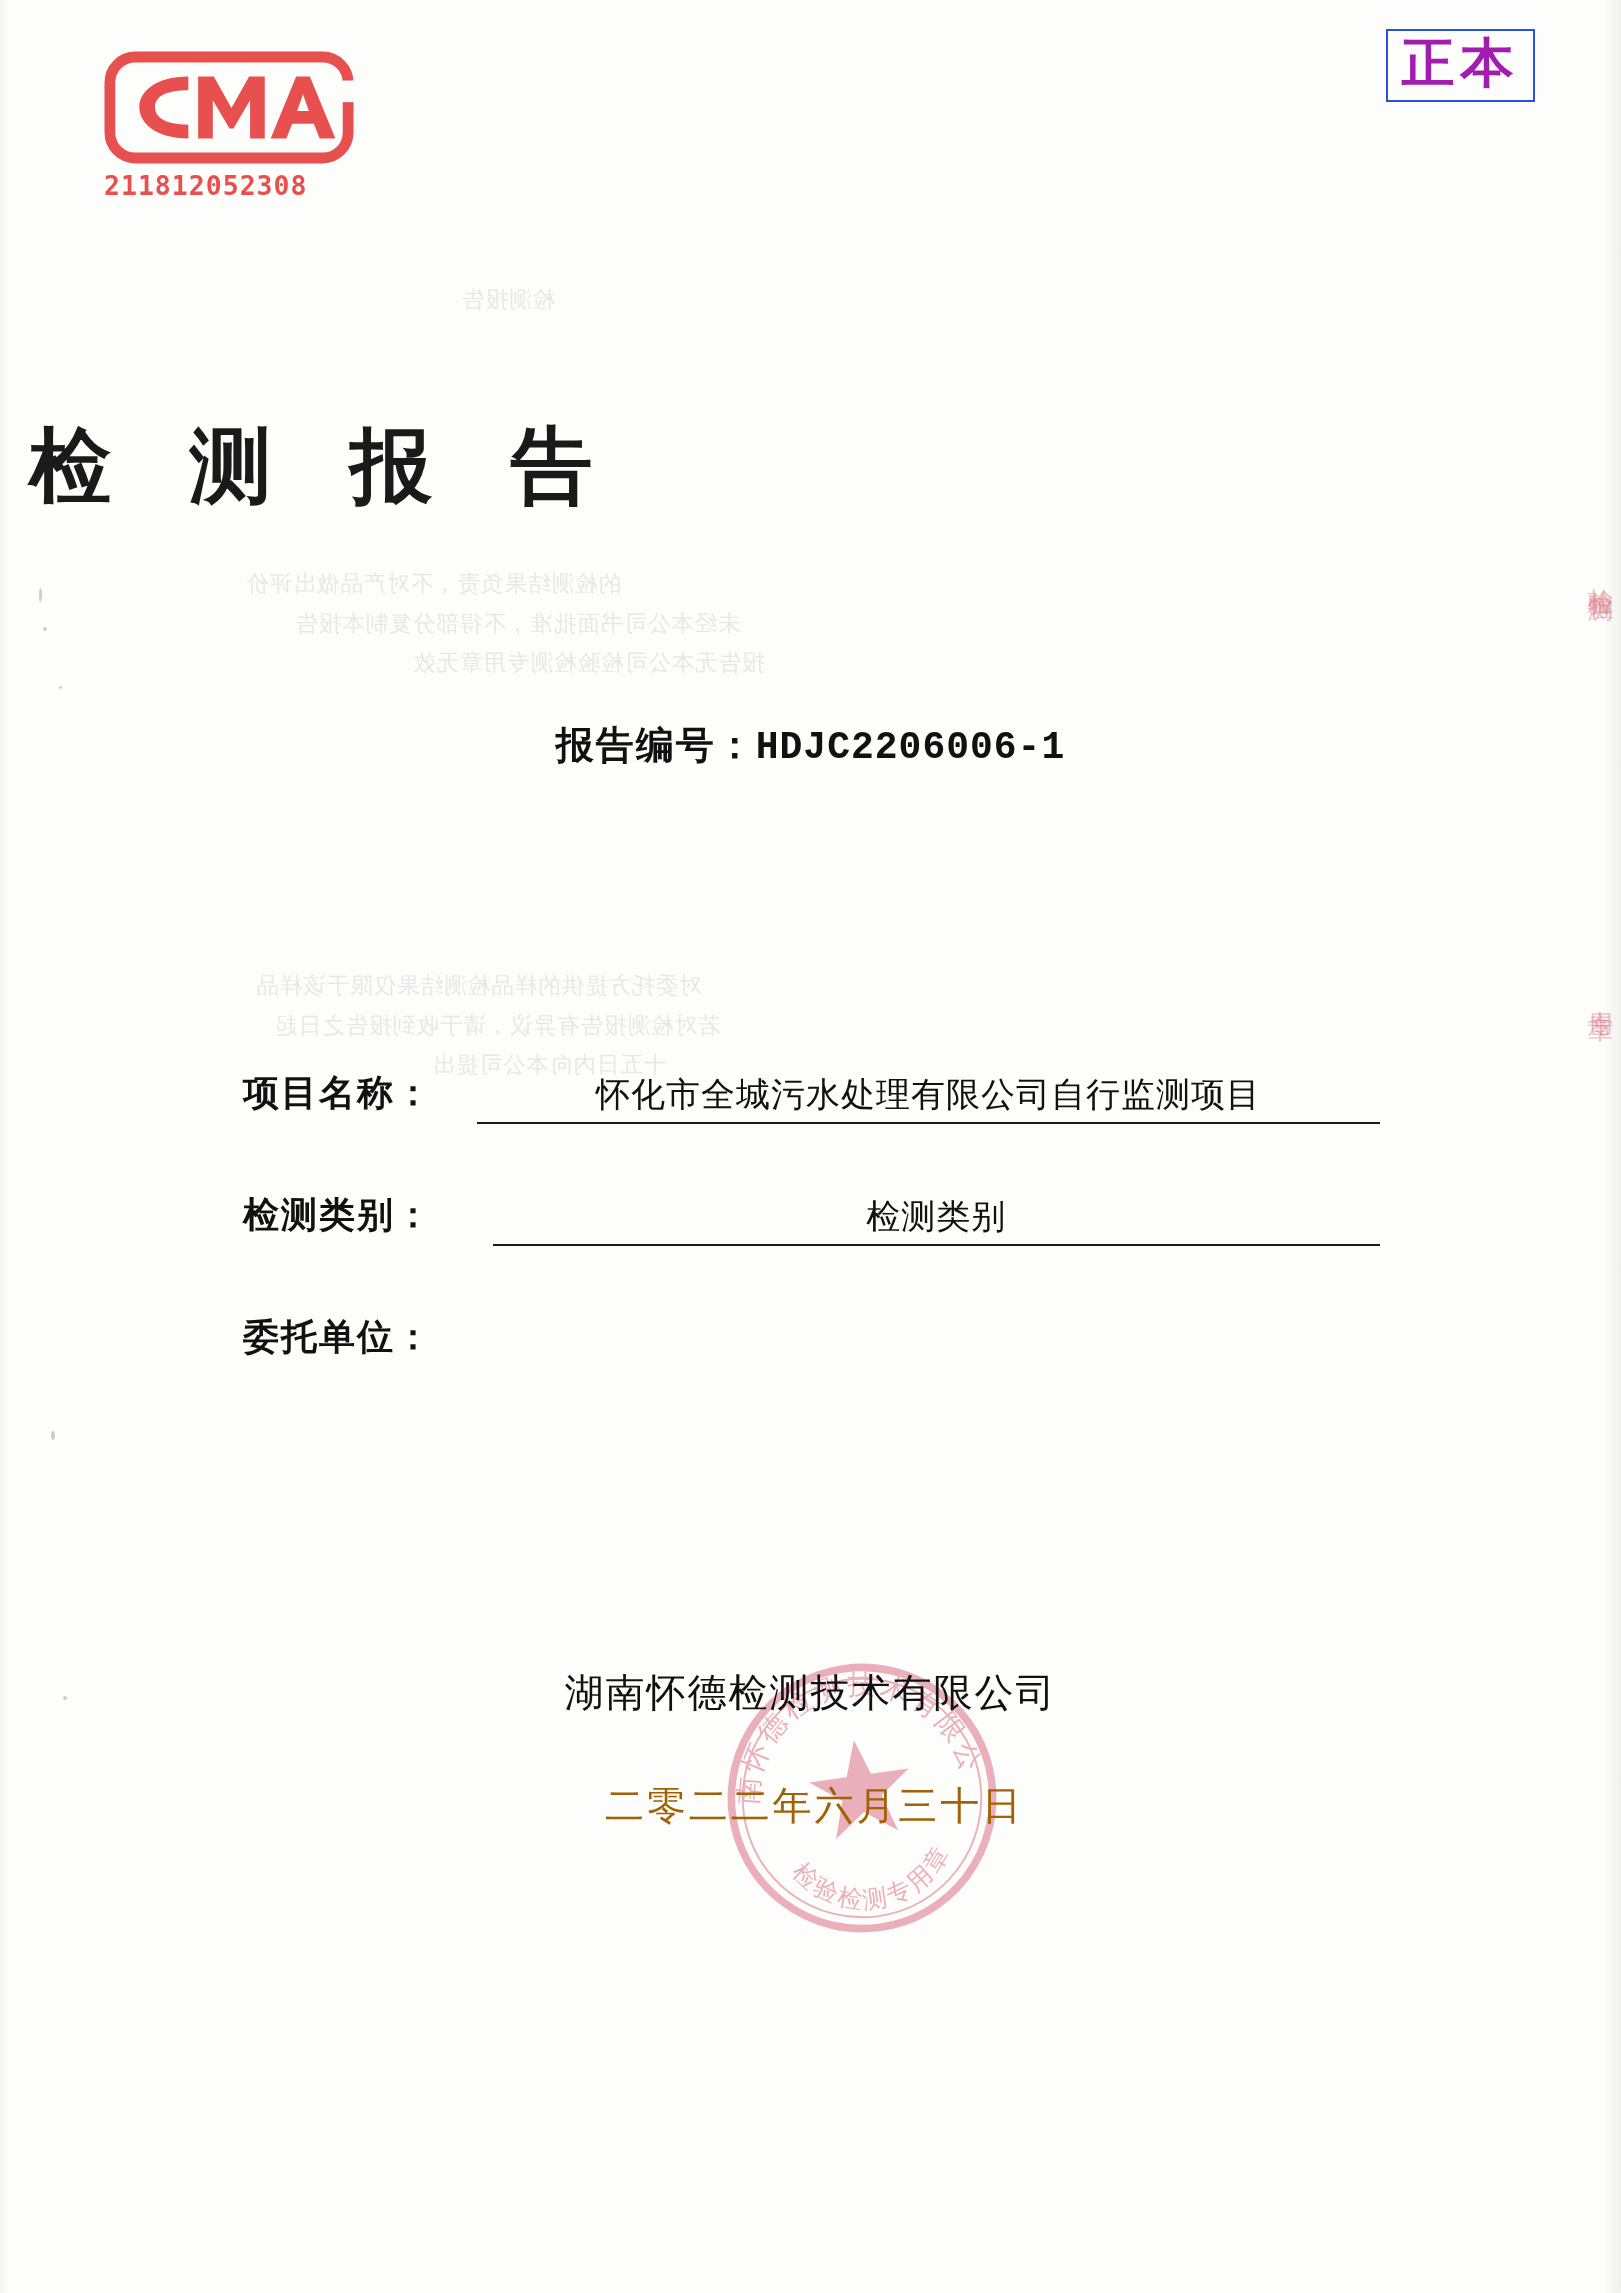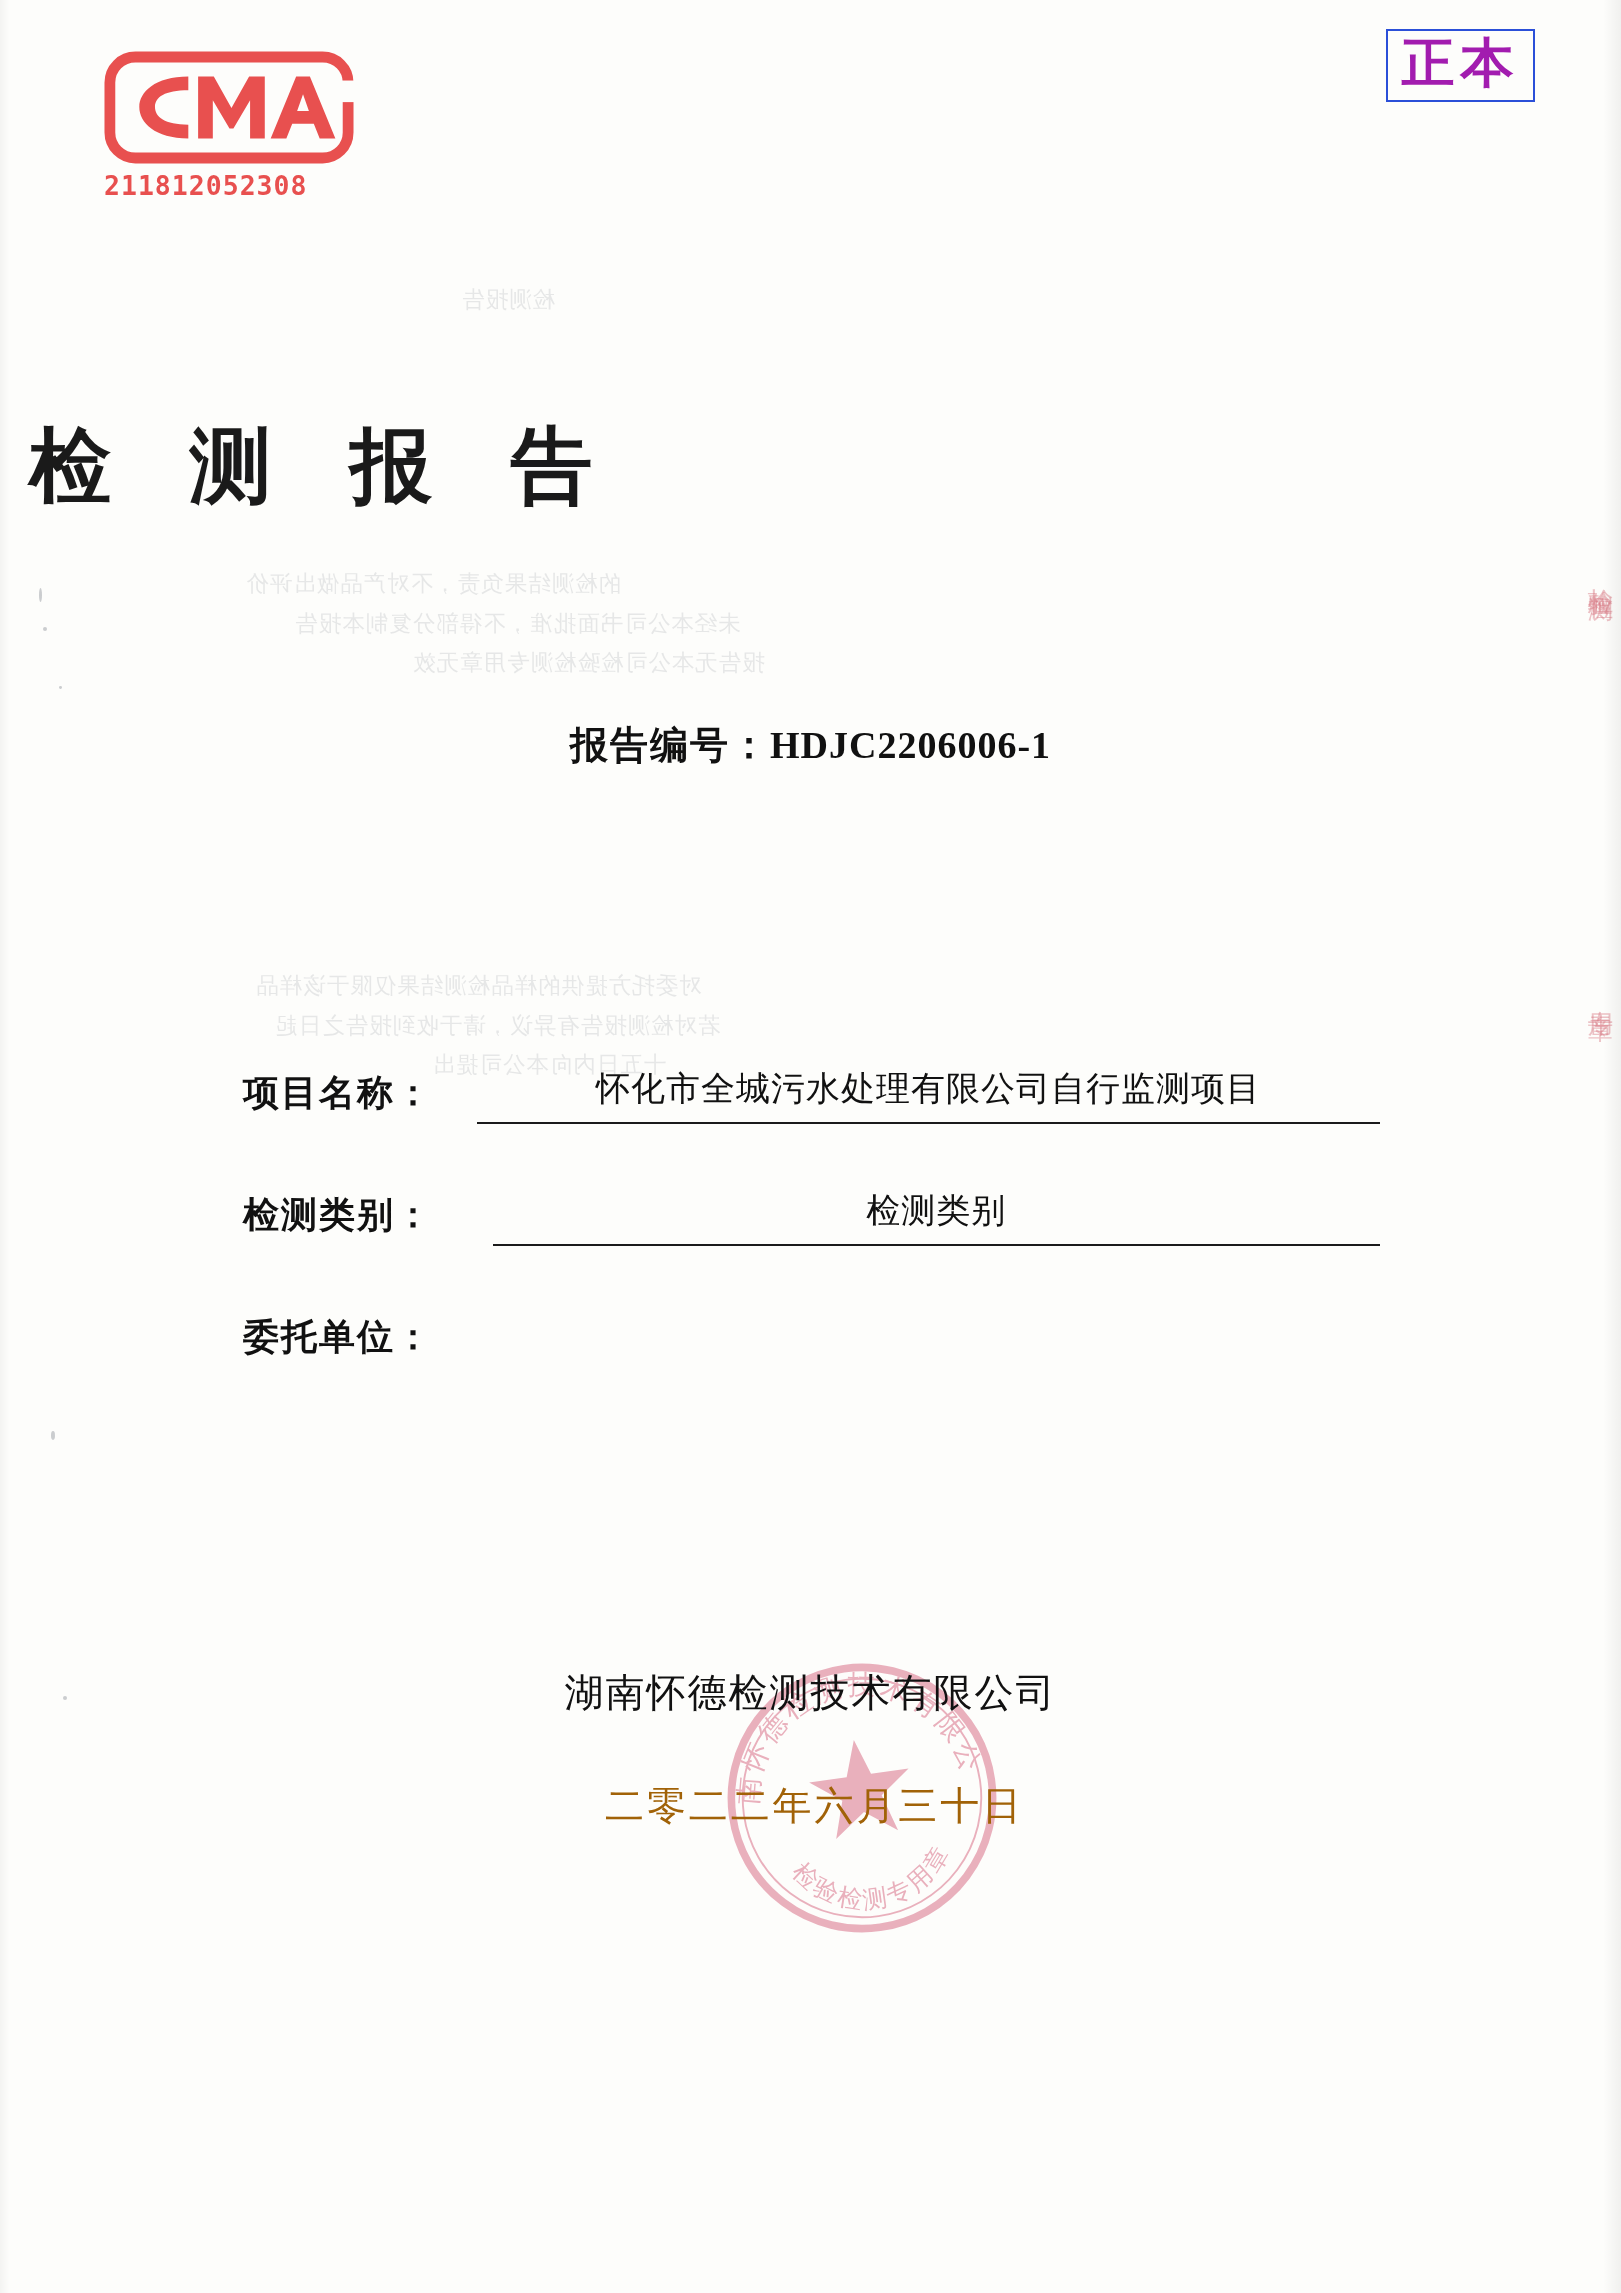--- a/index.html
+++ b/index.html
@@ -92,21 +92,21 @@
     top: 720px;
     left: 0;
     width: 100%;
     text-align: center;
     font-size: 38px;
     font-weight: bold;
     color: #111;
     letter-spacing: 1px;
   }
   .report-no .label { letter-spacing: 2px; }
-  .report-no .value { font-family: Liberation Serif, serif; }
+  .report-no .value { font-family: Liberation Mono, monospace; }
 
   
   .fields {
     position: absolute;
     top: 1063px;
     left: 243px;
     width: 1137px;
   }
   .field-row {
     display: flex;
@@ -123,21 +123,21 @@
     white-space: nowrap;
     flex: 0 0 auto;
     padding-bottom: 5.9px;
   }
   .field-value {
     flex: 1 1 auto;
     border-bottom: 2px solid #1b1b1b;
     text-align: center;
     font-size: 34px;
     color: #111;
-    padding-bottom: 10px;
+    padding-bottom: 4px;
     letter-spacing: 1px;
     white-space: nowrap;
   }
   .field-row.r1 .field-value { margin-left: 7.8px; }
   .field-row.r2 .field-value { margin-left: 23.5px; }
   .field-row.r3 .field-value { margin-left: 23.5px; }
 
   
   .footer {
     position: absolute;

